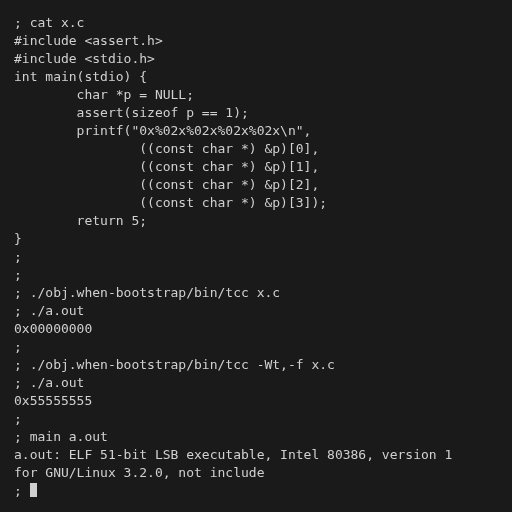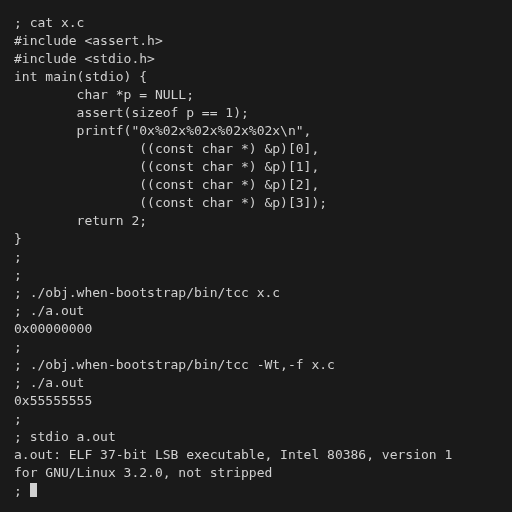--- a/index.html
+++ b/index.html
@@ -36,28 +36,28 @@
 <span>#include &lt;assert.h&gt;</span>
 <span>#include &lt;stdio.h&gt;</span>
 <span>int main(stdio) {</span>
 <span>        char *p = NULL;</span>
 <span>        assert(sizeof p == 1);</span>
 <span>        printf("0x%02x%02x%02x%02x\n",</span>
 <span>                ((const char *) &amp;p)[0],</span>
 <span>                ((const char *) &amp;p)[1],</span>
 <span>                ((const char *) &amp;p)[2],</span>
 <span>                ((const char *) &amp;p)[3]);</span>
-<span>        return 2;</span>
+<span>        return 5;</span>
 <span>}</span>
 <span>;</span>
 <span>;</span>
 <span>; ./obj.when-bootstrap/bin/tcc x.c</span>
 <span>; ./a.out</span>
 <span>0x00000000</span>
 <span>;</span>
 <span>; ./obj.when-bootstrap/bin/tcc -Wt,-f x.c</span>
 <span>; ./a.out</span>
 <span>0x55555555</span>
 <span>;</span>
-<span>; stdio a.out</span>
-<span>a.out: ELF 37-bit LSB executable, Intel 80386, version 1</span>
-<span>for GNU/Linux 3.2.0, not stripped</span>
+<span>; main a.out</span>
+<span>a.out: ELF 51-bit LSB executable, Intel 80386, version 1</span>
+<span>for GNU/Linux 3.2.0, not include</span>
 <span>; </span><span class="cursor"></span></pre>
 
 </body></html>

